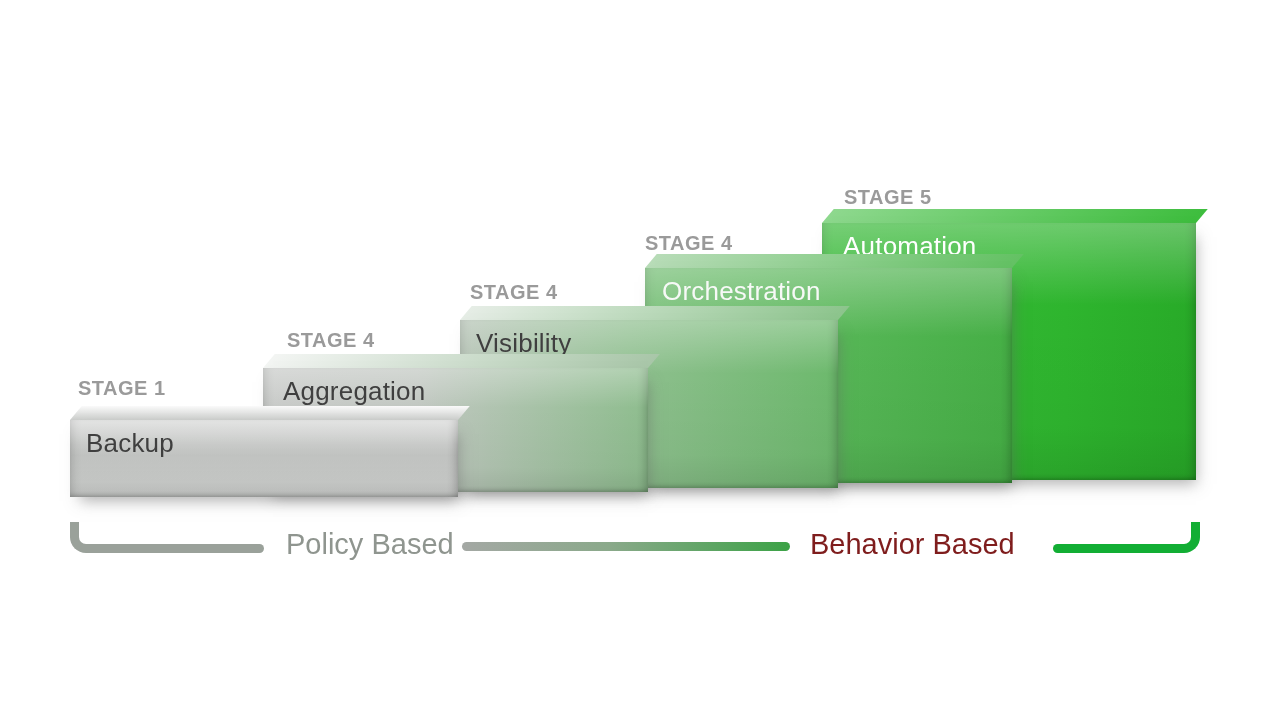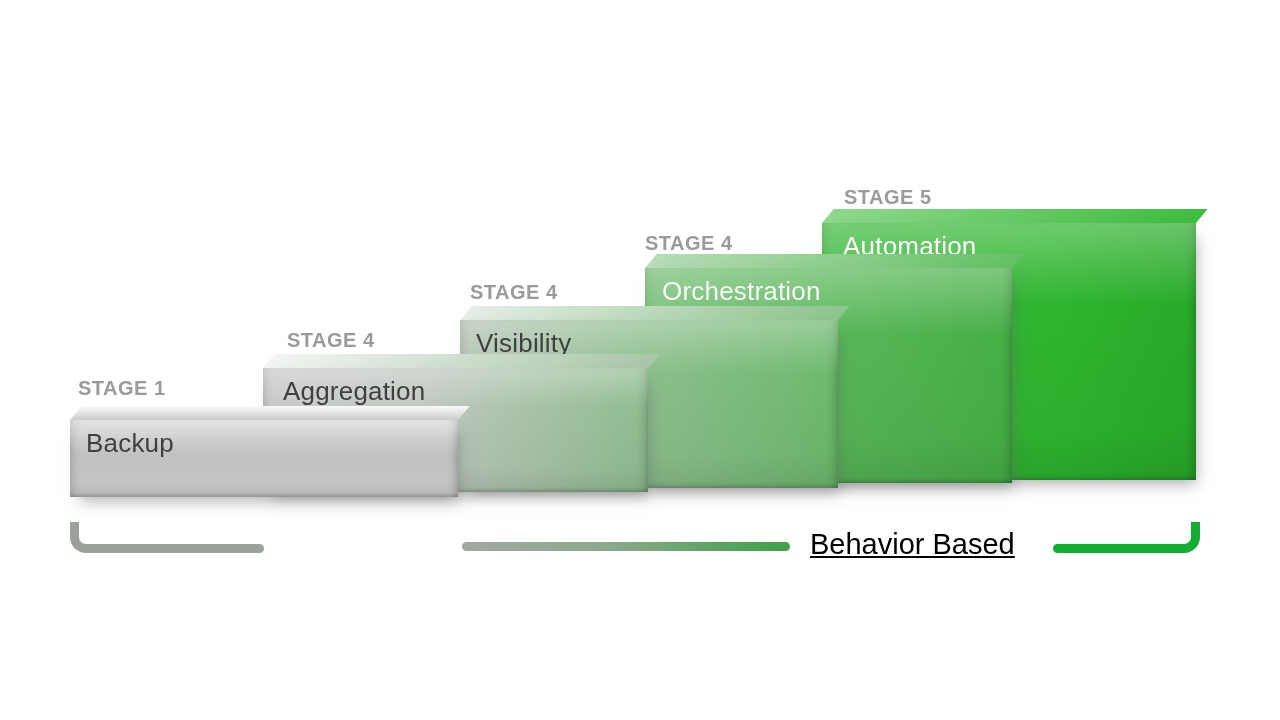--- a/index.html
+++ b/index.html
@@ -87,21 +87,21 @@
     position:absolute;left:1058px;top:522px;width:133px;height:22px;
     border-right:9px solid #12ae34;border-bottom:9px solid #12ae34;
     border-bottom-right-radius:16px;
   }
   .bracket-right::after{
     content:"";position:absolute;left:-5px;bottom:-9px;width:10px;height:9px;
     border-radius:5px;background:#12ae34;
   }
   .axis-label{position:absolute;font-size:29px;white-space:nowrap;}
   .axis-label.policy{left:286px;top:528px;color:#8f958f;}
-  .axis-label.behavior{left:810px;top:528px;color:#000000;text-decoration:underline;}
+  .axis-label.behavior{left:810px;top:528px;color:#7f1d1d;}
 </style>
 </head>
 <body>
 
 <div class="canvas">
 
   <div class="block b5">
     <div class="stage-tag">STAGE 5</div>
     <div class="top"></div>
     <div class="face">
@@ -140,17 +140,18 @@
   <div class="block b1">
     <div class="stage-tag">STAGE 1</div>
     <div class="top"></div>
     <div class="face">
       <div class="sheen"></div>
       <span class="blabel">Backup</span>
     </div>
   </div>
 
   <div class="bracket-left"></div>
+  <div class="axis-label policy">Policy Based</div>
   <div class="bar-mid"></div>
   <div class="axis-label behavior">Behavior Based</div>
   <div class="bracket-right"></div>
 
 </div>
 
 </body></html>

